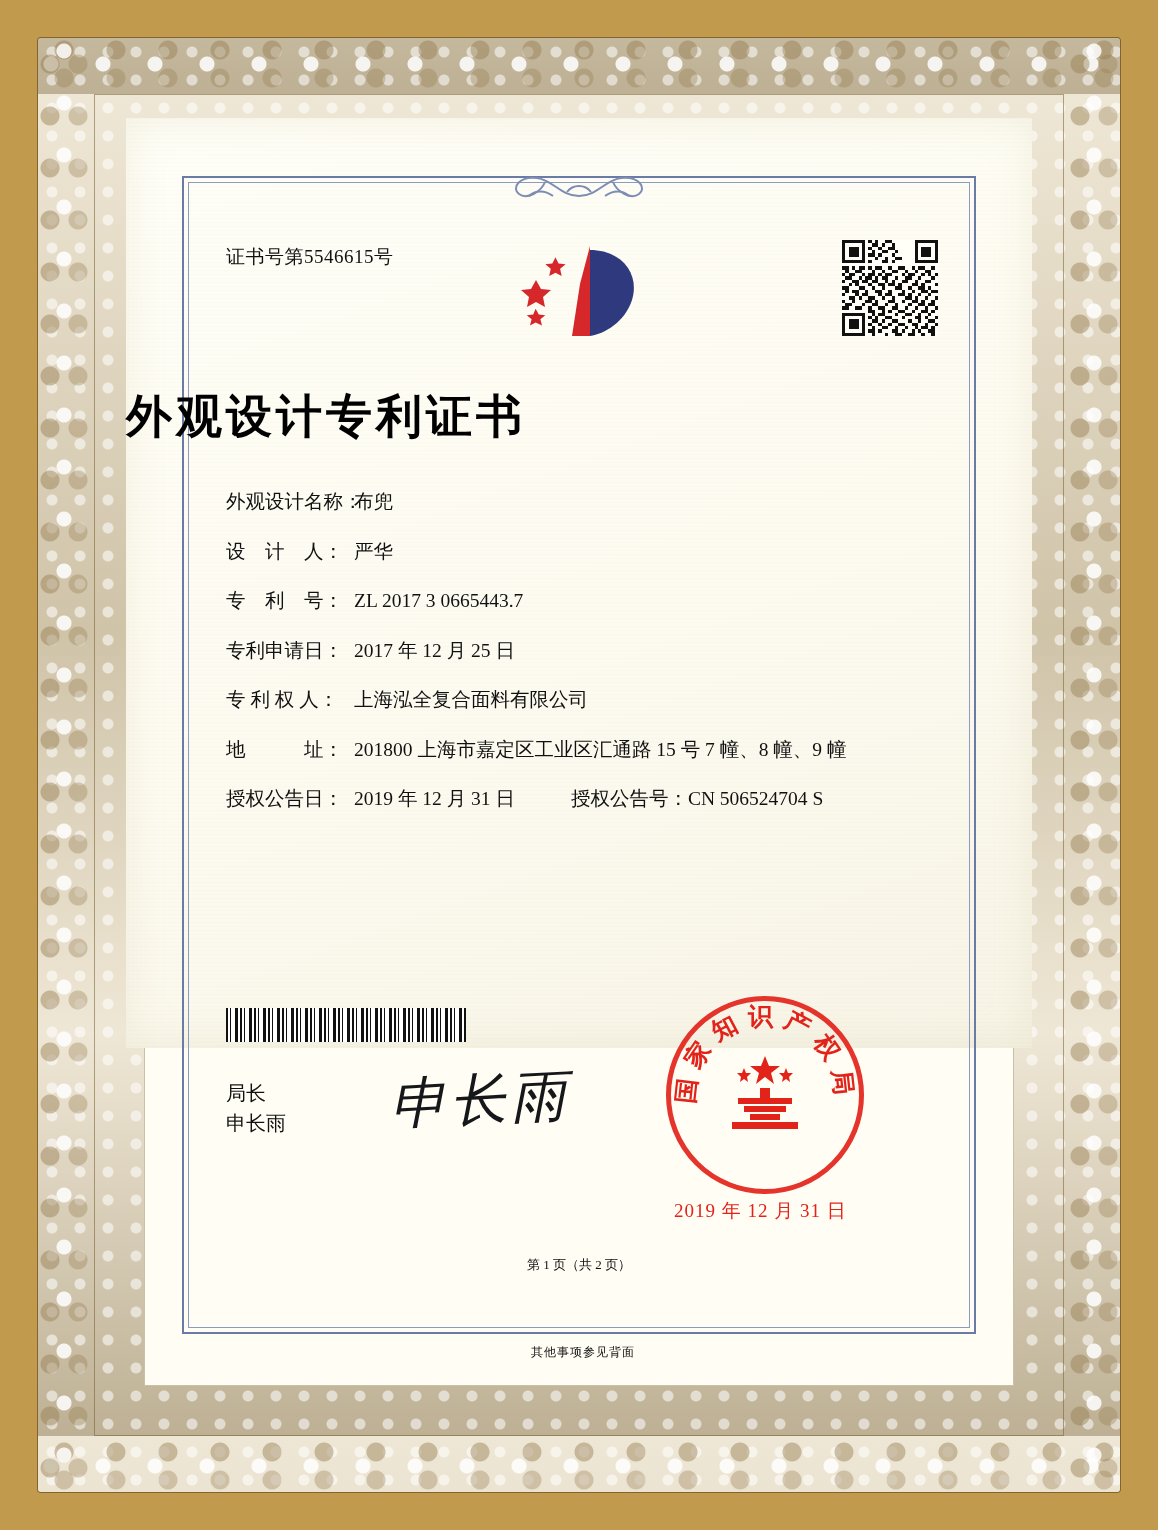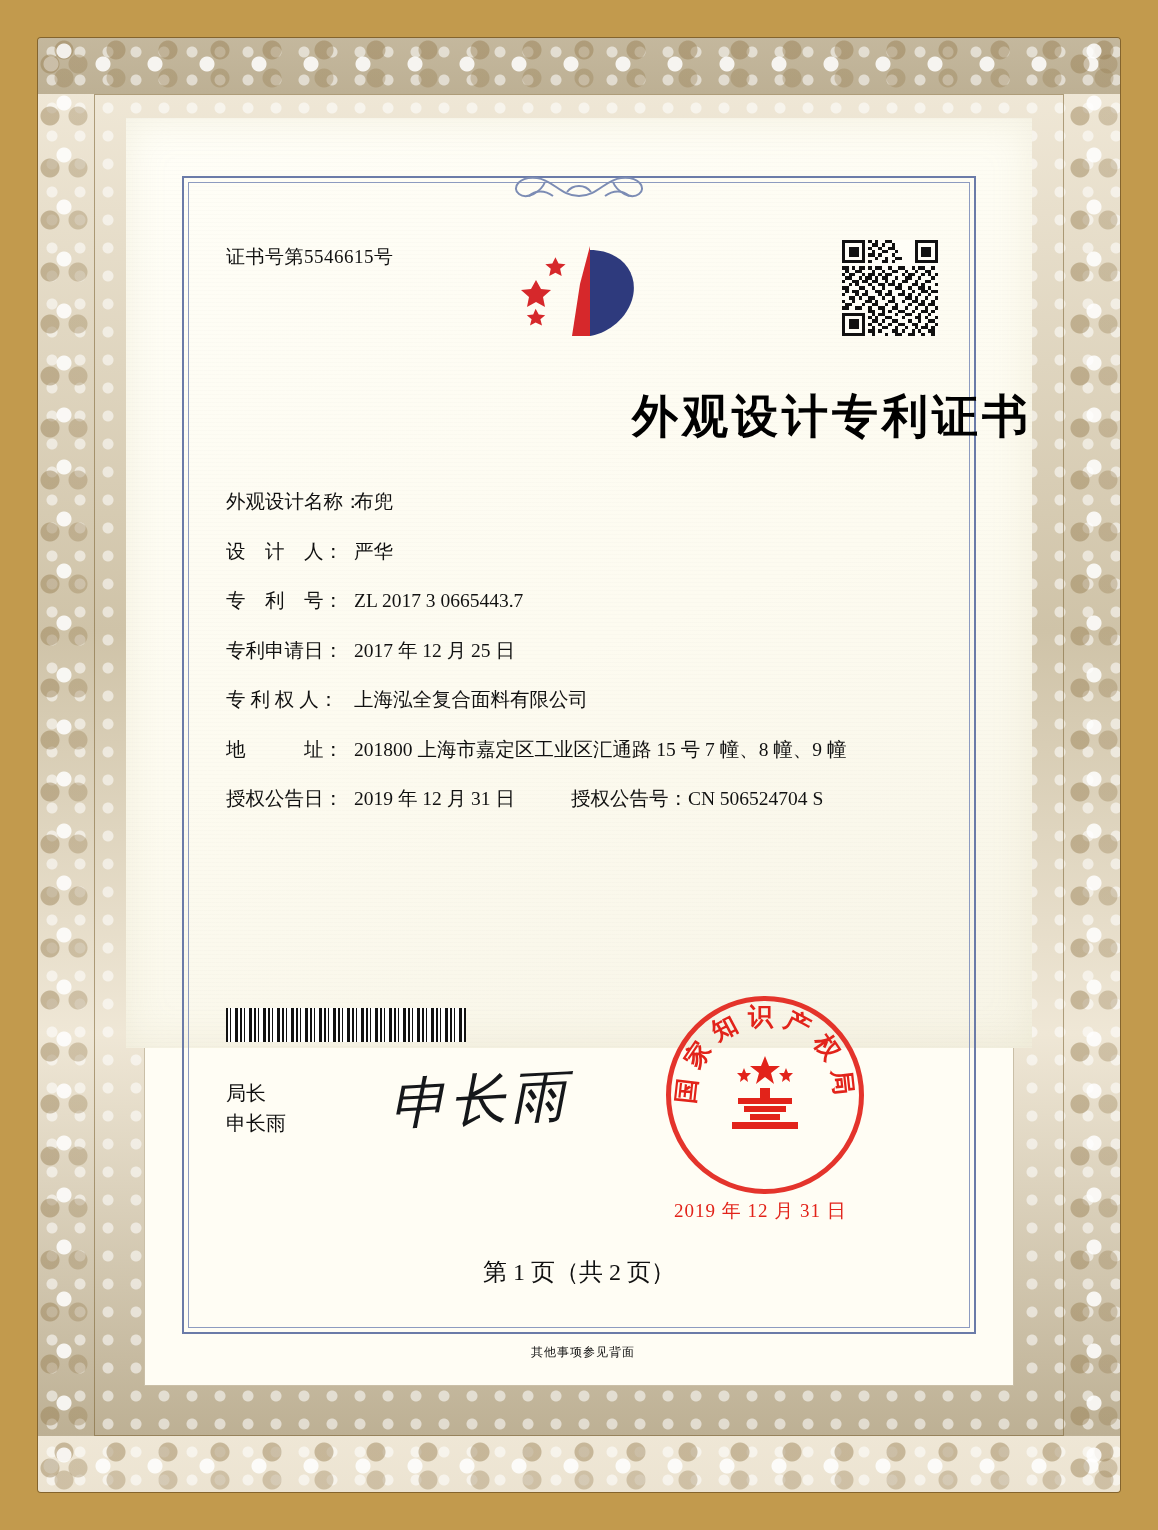--- a/index.html
+++ b/index.html
@@ -199,21 +199,21 @@
     right: 94px;
     top: 122px;
     width: 96px;
     height: 96px;
   }
 
   .title {
     position: absolute;
     left: 0; right: 0;
     top: 268px;
-    text-align: right;
+    text-align: left;
     font-size: 46px;
     font-weight: bold;
     letter-spacing: 4px;
     color: #000;
     font-family: Liberation Sans, sans-serif;
   }
 
   .fields {
     position: absolute;
     left: 100px;
@@ -326,21 +326,21 @@
     color: #e2231a;
     letter-spacing: 1px;
     white-space: nowrap;
   }
 
   .page-no {
     position: absolute;
     left: 0; right: 0;
     top: 1138px;
     text-align: center;
-    font-size: 24px;
+    font-size: 13px;
     color: #111;
   }
   .footer-note {
     position: absolute;
     left: 0; right: 0;
     top: 1226px;
     text-align: center;
     font-size: 12px;
     color: #111;
     letter-spacing: 1px;

